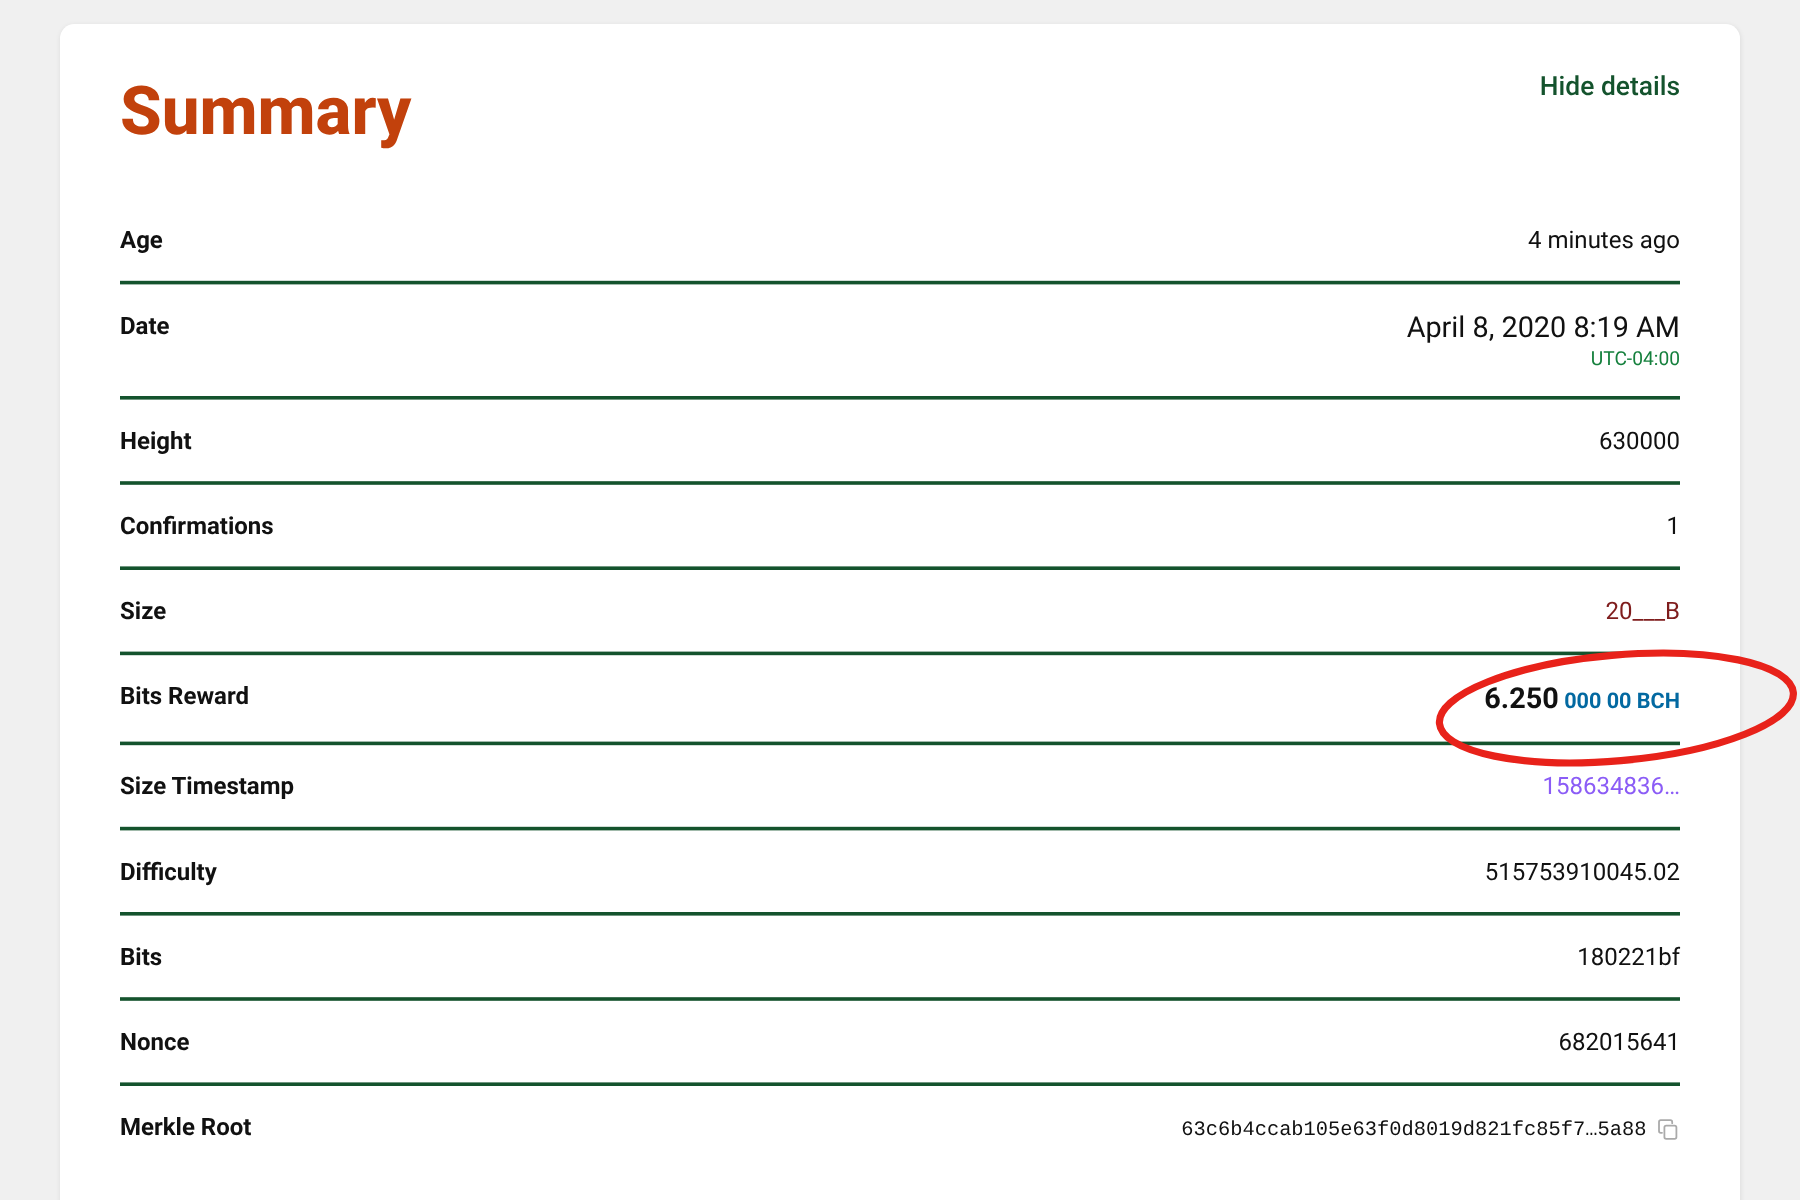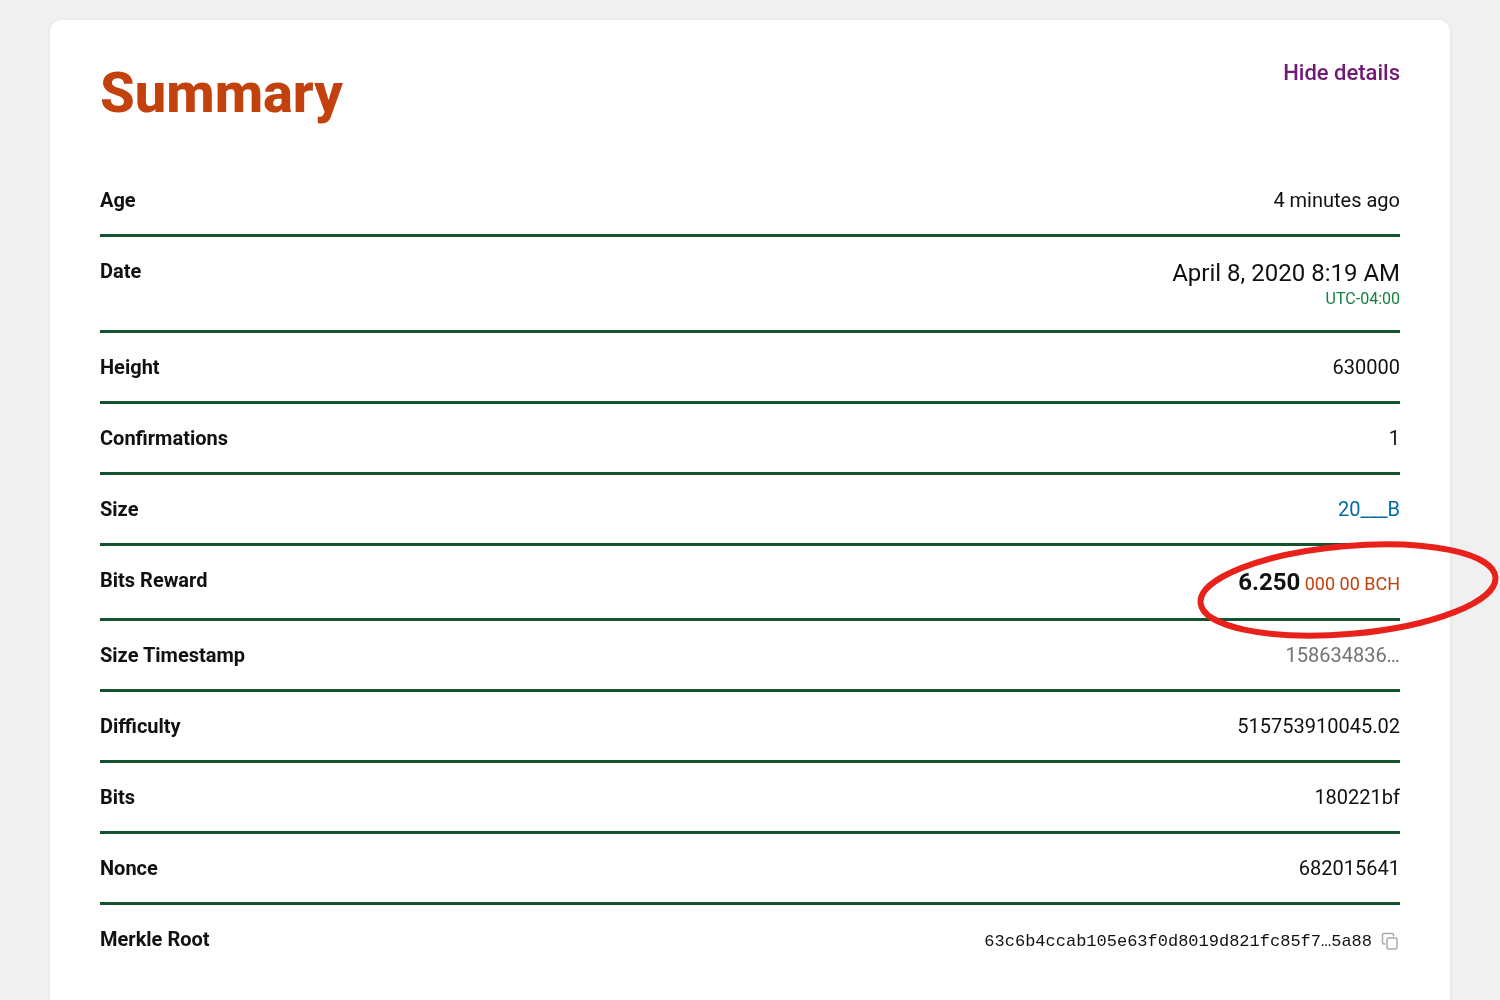--- a/index.html
+++ b/index.html
@@ -36,21 +36,21 @@
 
     .summary-title {
       font-size: 56px;
       font-weight: 800;
       color: #c2410c;
     }
 
     .hide-details-link {
       font-size: 22px;
       font-weight: 500;
-      color: #701a75;
+      color: #14532d;
       cursor: pointer;
       text-decoration: none;
       text-align: right;
     }
 
     .summary-table {
       width: 100%;
       border-collapse: collapse;
     }
 
@@ -99,22 +99,22 @@
       display: inline-block;
     }
 
     .block-reward-main {
       font-size: 24px;
       font-weight: 700;
     }
 
     .block-reward-frac {
       font-size: 18px;
-      font-weight: 400;
-      color: #c2410c;
+      font-weight: 700;
+      color: #0369a1;
     }
 
     .copy-icon {
       display: inline-block;
       width: 20px;
       height: 20px;
       margin-left: 8px;
       cursor: pointer;
       vertical-align: middle;
       color: #aaa;
@@ -150,31 +150,31 @@
         <tr>
           <td class="label">Height</td>
           <td class="value">630000</td>
         </tr>
         <tr>
           <td class="label">Confirmations</td>
           <td class="value">1</td>
         </tr>
         <tr>
           <td class="label">Size</td>
-          <td class="value" style="color: #0369a1;">20___B</td>
+          <td class="value" style="color: #7f1d1d;">20___B</td>
         </tr>
         <tr>
           <td class="label">Bits Reward</td>
           <td class="value"><div class="block-reward-container" style="position: relative; display: inline-block;"><svg width="320" height="100" style="position: absolute; top: -28px; left: -50px; pointer-events: none;">
                 <ellipse cx="160" cy="50" rx="148" ry="44" fill="none" stroke="#e8221a" stroke-width="6" stroke-linecap="round" transform="rotate(-5 160 50)"></ellipse>
               </svg><span class="block-reward-main">6.250</span><span class="block-reward-frac"> 000 00 BCH</span></div></td>
         </tr>
         <tr>
           <td class="label">Size Timestamp</td>
-          <td class="value" style="color: #737373;">158634836…</td>
+          <td class="value" style="color: #8b5cf6;">158634836…</td>
         </tr>
         <tr>
           <td class="label">Difficulty</td>
           <td class="value">515753910045.02</td>
         </tr>
         <tr>
           <td class="label">Bits</td>
           <td class="value">180221bf</td>
         </tr>
         <tr>

